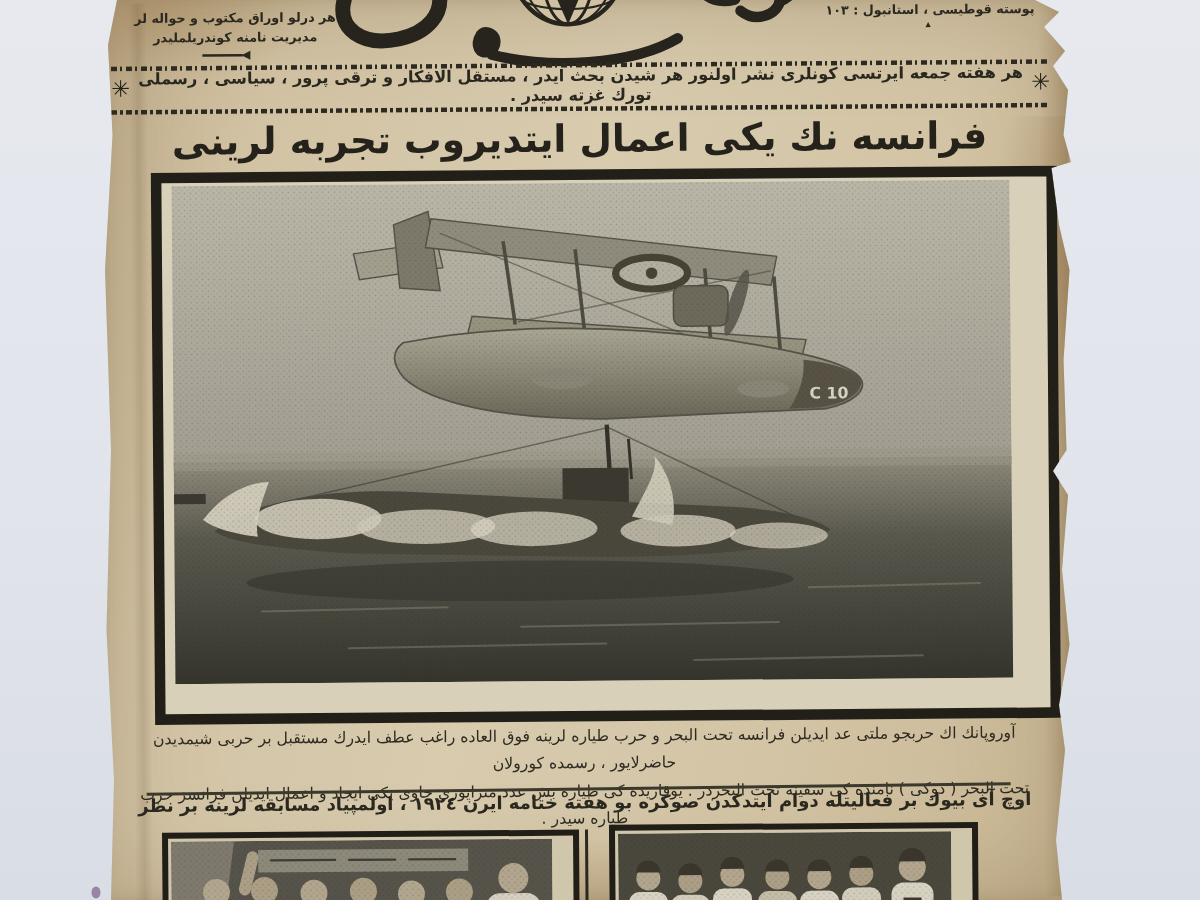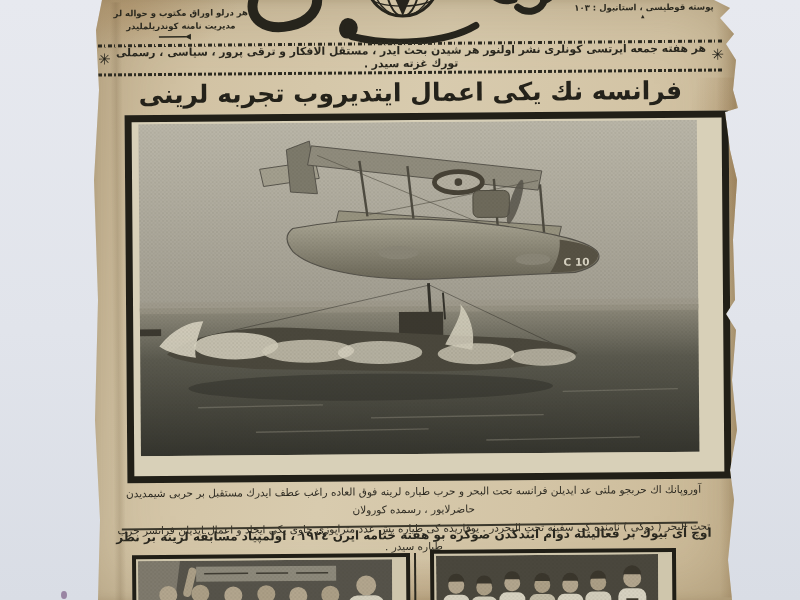--- a/index.html
+++ b/index.html
@@ -1,20 +1,20 @@
 <!DOCTYPE html>
 <html lang="ota"><head>
 <meta charset="utf-8">
 <style>
   html,body{margin:0;padding:0;}
   body{font-family:"DejaVu Sans",sans-serif; background:#c9ccd4;}
   .scene{position:relative;width:800px;height:600px;overflow:hidden;
          background:linear-gradient(180deg,#e7e9ef 0%,#e1e4eb 55%,#d9dde5 100%);}
   
-  .paper{position:absolute;left:92px;top:0;width:646px;height:600px;
+  .paper{position:absolute;left:68px;top:0;width:646px;height:600px;
     background:linear-gradient(105deg,#c2b08f 0%,#d2c3a4 16%,#d8cbae 45%,#d3c4a5 72%,#c9b794 100%);
     box-shadow:inset 0 0 70px rgba(115,90,55,.34), inset 0 0 10px rgba(115,90,55,.22), 0 0 14px rgba(70,75,95,.25);
     clip-path:polygon(10px 0,622px 0,638px 8px,628px 18px,642px 34px,634px 44px,644px 60px,641px 90px,646px 108px,633px 112px,638px 150px,645px 180px,641px 240px,643px 300px,634px 314px,644px 330px,640px 380px,645px 430px,638px 470px,642px 500px,636px 560px,640px 600px,6px 600px,8px 520px,3px 420px,6px 300px,2px 180px,7px 90px,4px 30px);}
   .page-inner{position:absolute;inset:0;transform:rotate(-0.45deg);transform-origin:50% 50%;color:#28261e;}
   .stain{position:absolute;pointer-events:none;}
   .crease{position:absolute;left:20px;top:0;width:12px;height:600px;
     background:linear-gradient(90deg,transparent,rgba(90,70,40,.16),transparent);}
   .edge-shade{position:absolute;right:0;top:0;width:20px;height:600px;
     background:linear-gradient(270deg,rgba(120,90,50,.34),transparent);}
   

